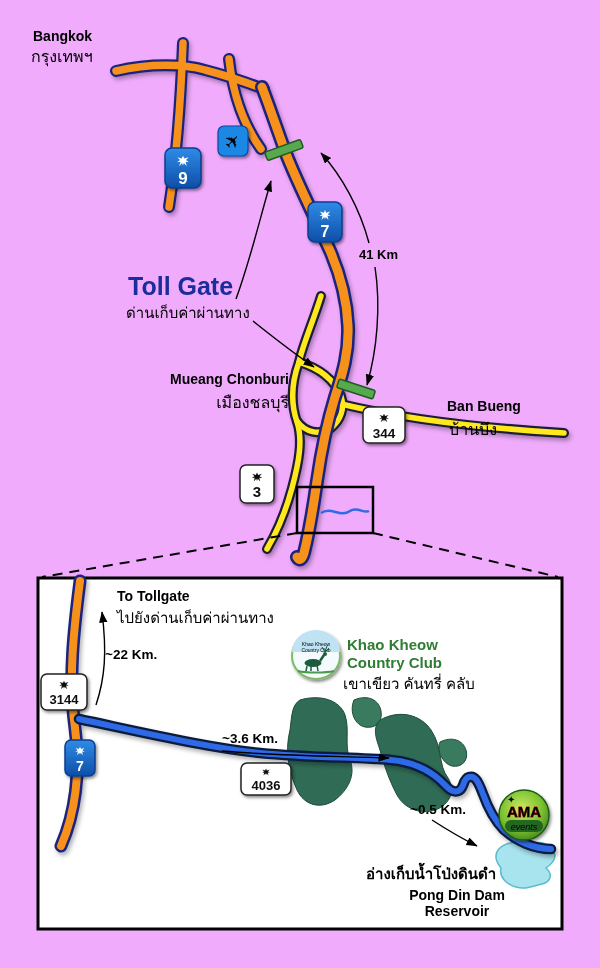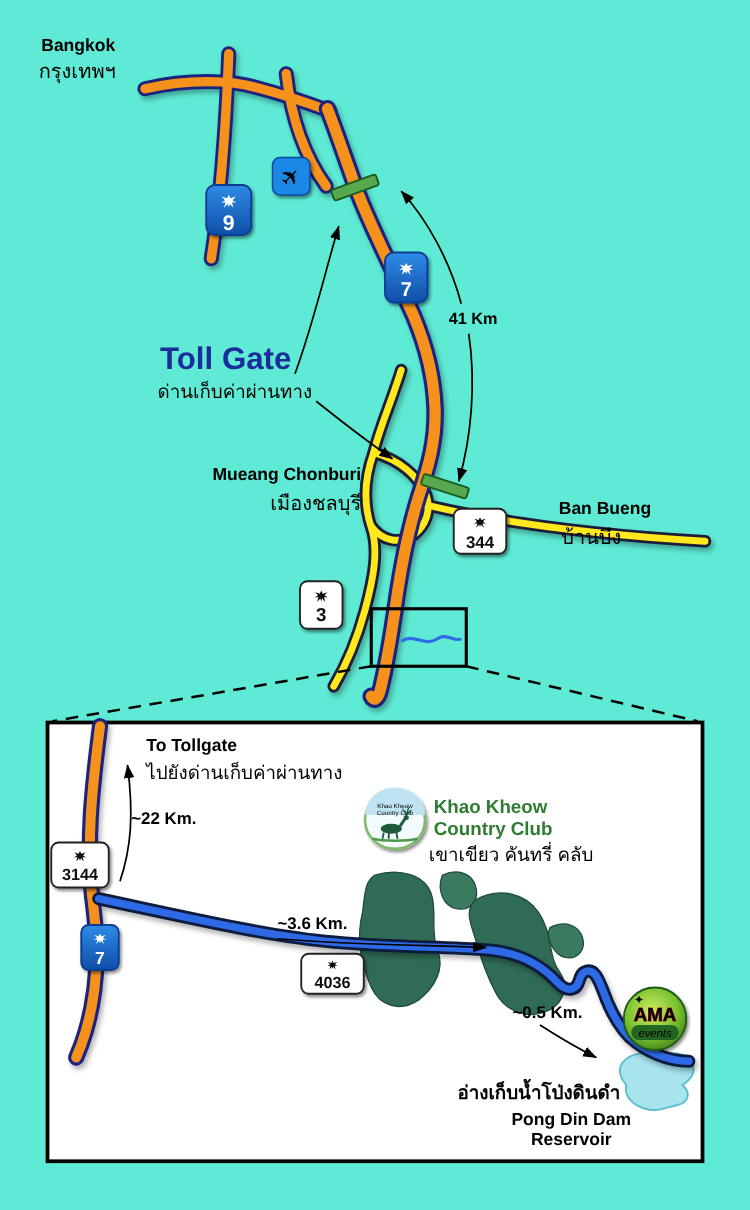--- a/index.html
+++ b/index.html
@@ -1,16 +1,16 @@
 <!DOCTYPE html>
 <html><head>
 <meta charset="utf-8">
 <style>
   html,body{margin:0;padding:0;background:#fff;}
-  .stage{position:relative;width:600px;height:968px;background:#5eead4;overflow:hidden;
+  .stage{position:relative;width:600px;height:968px;background:#f0abfc;overflow:hidden;
          font-family:"Liberation Sans","DejaVu Sans",sans-serif;}
   svg{position:absolute;left:0;top:0;}
   text{font-family:"Liberation Sans","DejaVu Sans",sans-serif;fill:#000;}
   .lbl-en{font-weight:bold;font-size:14px;}
   .lbl-th{font-size:16px;}
   .lbl-th-s{font-size:15px;}
   .tollgate-title{font-weight:bold;font-size:25px;fill:#1B2C9B;}
   .dist{font-size:13px;font-weight:bold;}
   .dist-b{font-size:13.5px;font-weight:bold;}
   .club-name{font-weight:bold;font-size:15px;fill:#2E7D32;}

